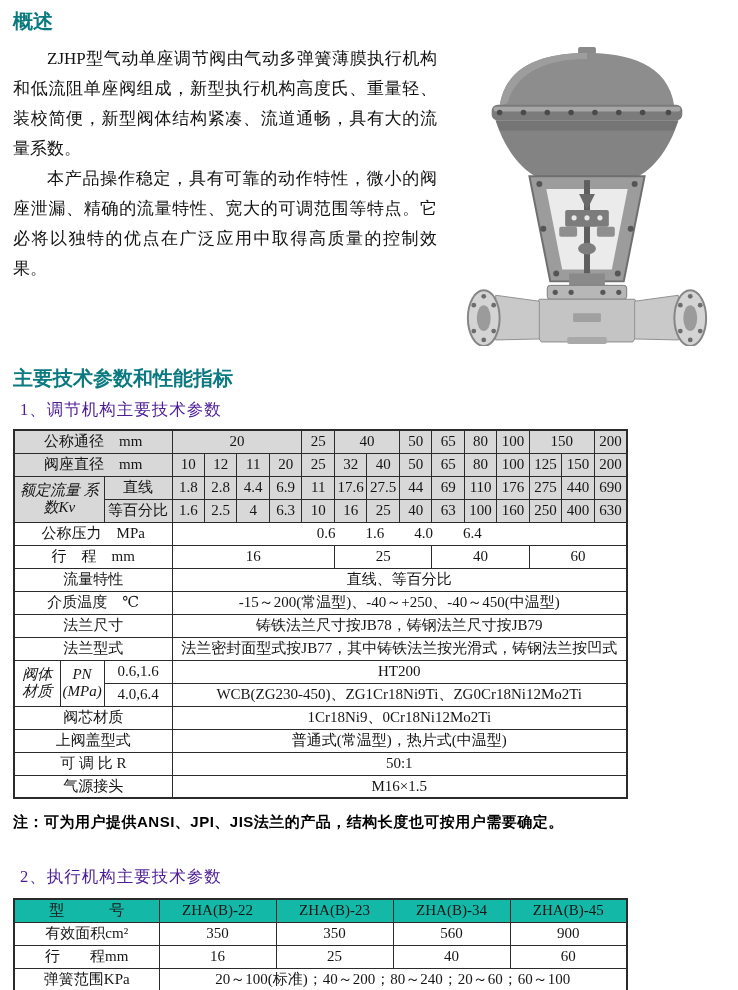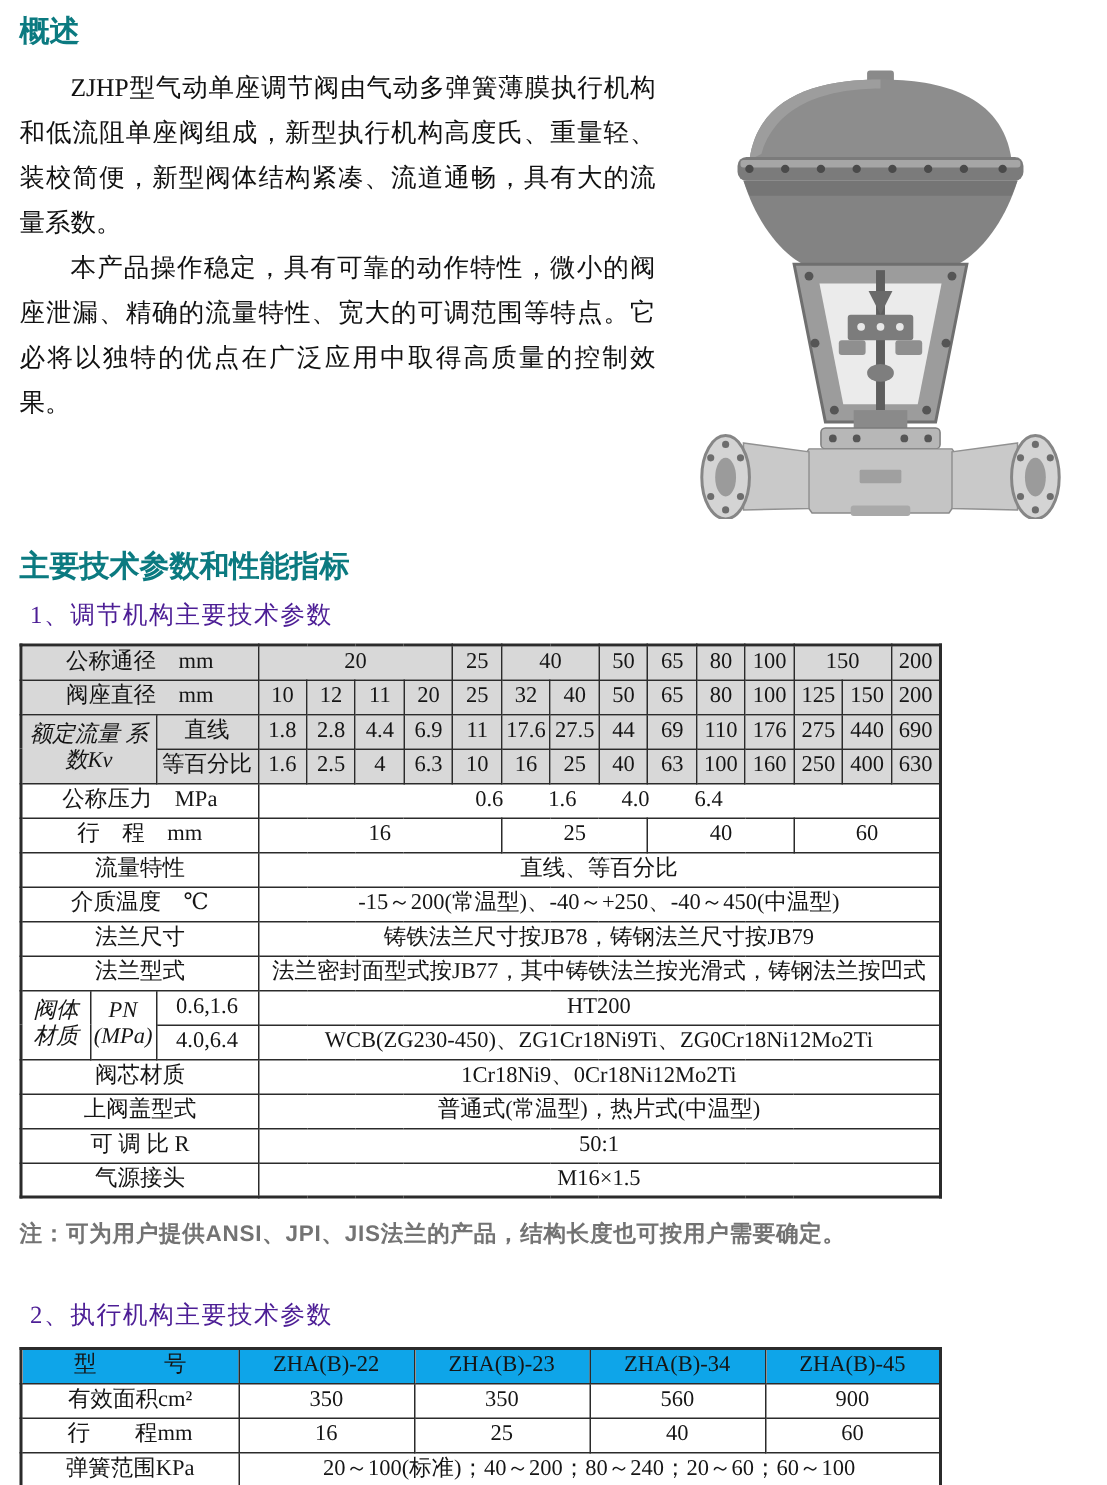--- a/index.html
+++ b/index.html
@@ -41,25 +41,25 @@
   table.spec td {
     border: 1px solid #2b2b2b; text-align: center; vertical-align: middle;
     padding: 0 2px; height: 23px; line-height: 17px; overflow: hidden;
     white-space: nowrap;
   }
   table.spec td.wrap { white-space: normal; font-style: italic; }
   table.spec td.gray { background: #d8d8d8; }
   .t1 { margin-top: 8px; }
   .t2 { margin-top: 10px; }
   .t2 td { height: 22.5px; }
-  .t2 tr.hdr td { background: #0ea5e9; }
+  .t2 tr.hdr td { background: #14b8a6; }
 
   .note-line {
     font-family: "Liberation Sans", "DejaVu Sans", sans-serif;
-    font-size: 15px; font-weight: 600; color: #737373;
+    font-size: 15px; font-weight: 600; color: #000000;
     margin-top: 14px; letter-spacing: 0.5px;
   }
 </style>
 </head>
 <body>
 
 <div class="page">
 
   <h1 class="main-head">概述</h1>
 

